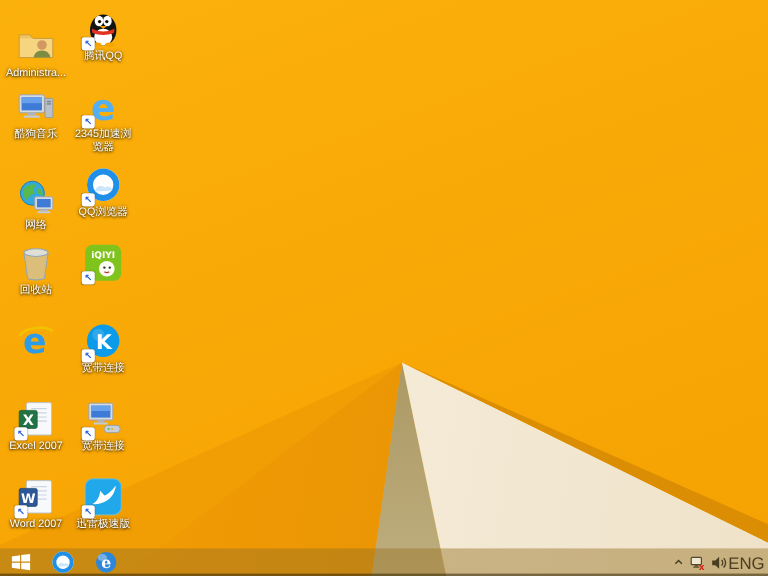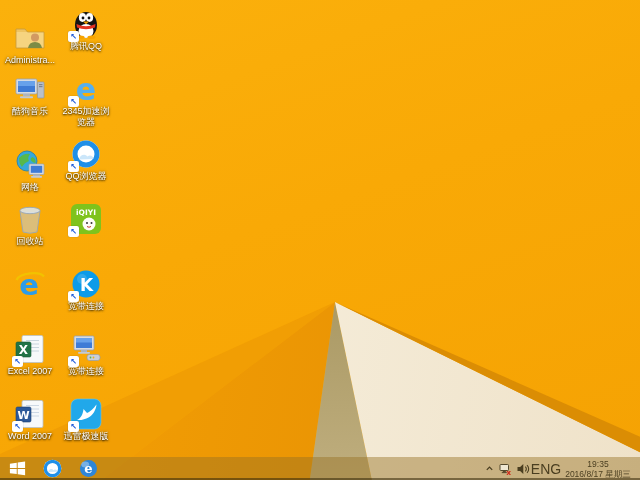--- a/index.html
+++ b/index.html
@@ -274,20 +274,16 @@
         </svg>
       </div>
       <div class="tray-item" id="tray-volume">
         <svg viewBox="0 0 14 14" width="14" height="14">
           <path d="M1.5 5 v4 h2.6 l3.2 3 V2 L4.1 5 Z" fill="#4A3E20"></path>
           <path d="M9.3 4.6 a3.3 3.3 0 0 1 0 4.8" stroke="#4A3E20" stroke-width="1.1" fill="none"></path>
           <path d="M11 3.1 a5.4 5.4 0 0 1 0 7.8" stroke="#4A3E20" stroke-width="1.1" fill="none"></path>
         </svg>
       </div>
       <div class="tray-item" id="tray-lang">ENG</div>
-      <div class="tray-item" id="tray-clock">
-        <span>19:35</span>
-        <span>2016/8/17 星期三</span>
-      </div>
     </div>
     <div id="taskbar-bottom-strip"></div>
   </div>
 </div>
 
 </body></html>

